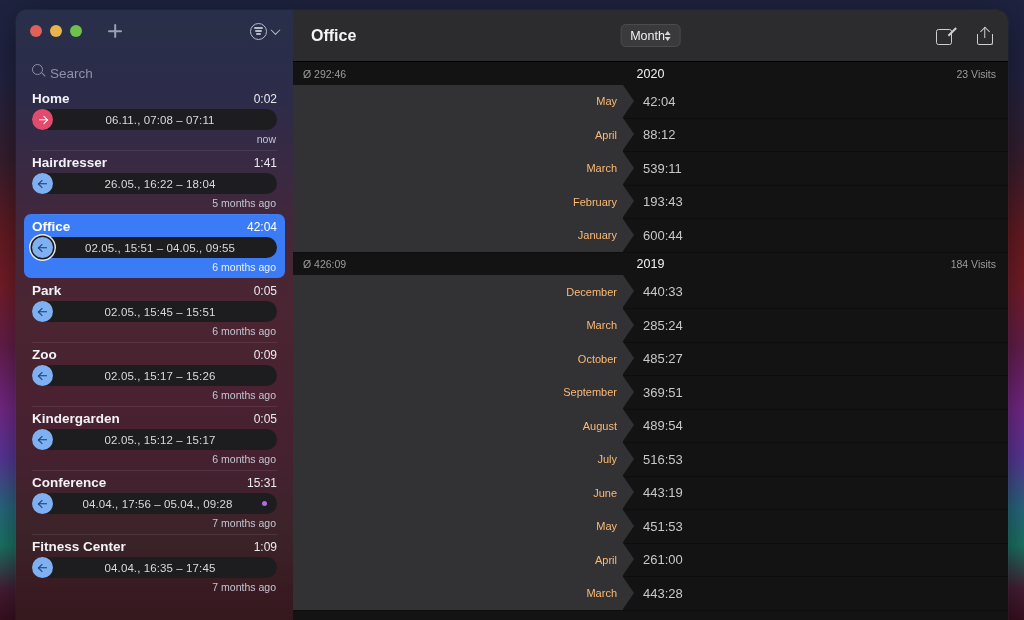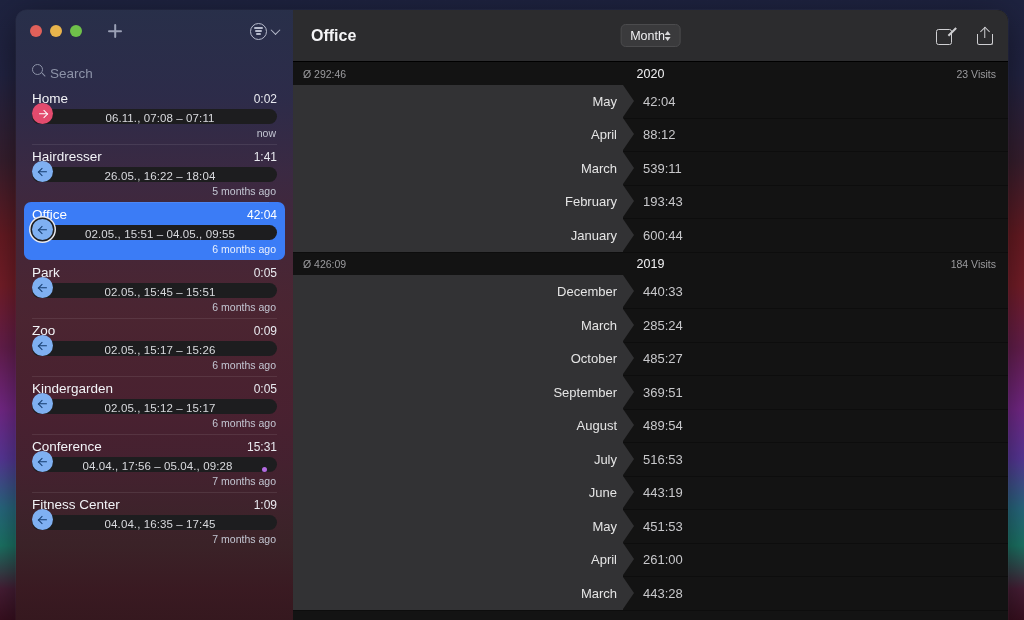--- a/index.html
+++ b/index.html
@@ -120,27 +120,27 @@
   .place.selected{
     background:#3b7cf6;
     border-radius:7px;
     margin:0 8px; padding:5px 8px 0 8px;
   }
   .place.selected + .place:before{ background:transparent; }
   .place-head{
     display:flex; align-items:baseline; justify-content:space-between;
     padding-bottom:3px;
   }
-  .place-name{ color:#f2f3f7; font-size:13.5px; font-weight:normal; }
+  .place-name{ color:#f2f3f7; font-size:13.5px; font-weight:bold; }
   .place-total{ color:#e9eaf0; font-size:12px; }
   .place.selected .place-name,.place.selected .place-total{ color:#fff; }
   .visit-row{
-    display:flex; align-items:flex-end;
+    display:flex; align-items:center;
     background:#1d1d1f; border-radius:11px;
-    height:15px; position:relative;
+    height:21px; position:relative;
     padding-right:10px;
   }
   .dir-badge{
     width:21px;height:21px;border-radius:50%;
     flex:0 0 21px;
     display:flex;align-items:center;justify-content:center;
     position:relative;
   }
   .dir-badge.arrive{ background:#e34b6e; }
   .dir-badge.leave{ background:#7fb0f2; }
@@ -250,21 +250,21 @@
     padding-right:6px;
     position:relative;
   }
   .bar:after{
     content:""; position:absolute; right:-11px; top:0;
     width:0;height:0;
     border-top:16.75px solid transparent;
     border-bottom:16.75px solid transparent;
     border-left:11px solid #323234;
   }
-  .bar-month{ color:#e5e5e5; font-size:13px; }
+  .bar-month{ color:#fdba74; font-size:11px; }
   .bar-value{ color:#c8c8cb; font-size:13px; margin-left:20px; }
 </style>
 </head>
 <body>
 
 <div id="window">
 
   <div id="sidebar">
 
     <div id="sidebar-titlebar">

